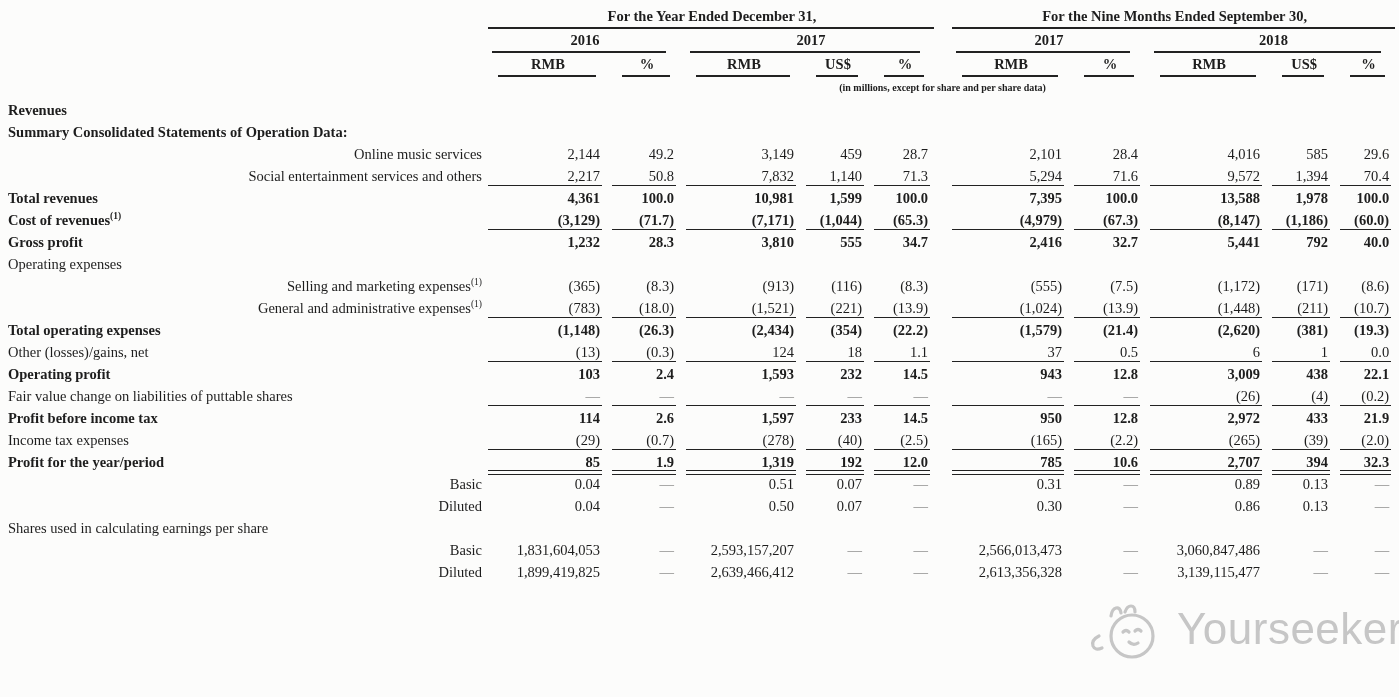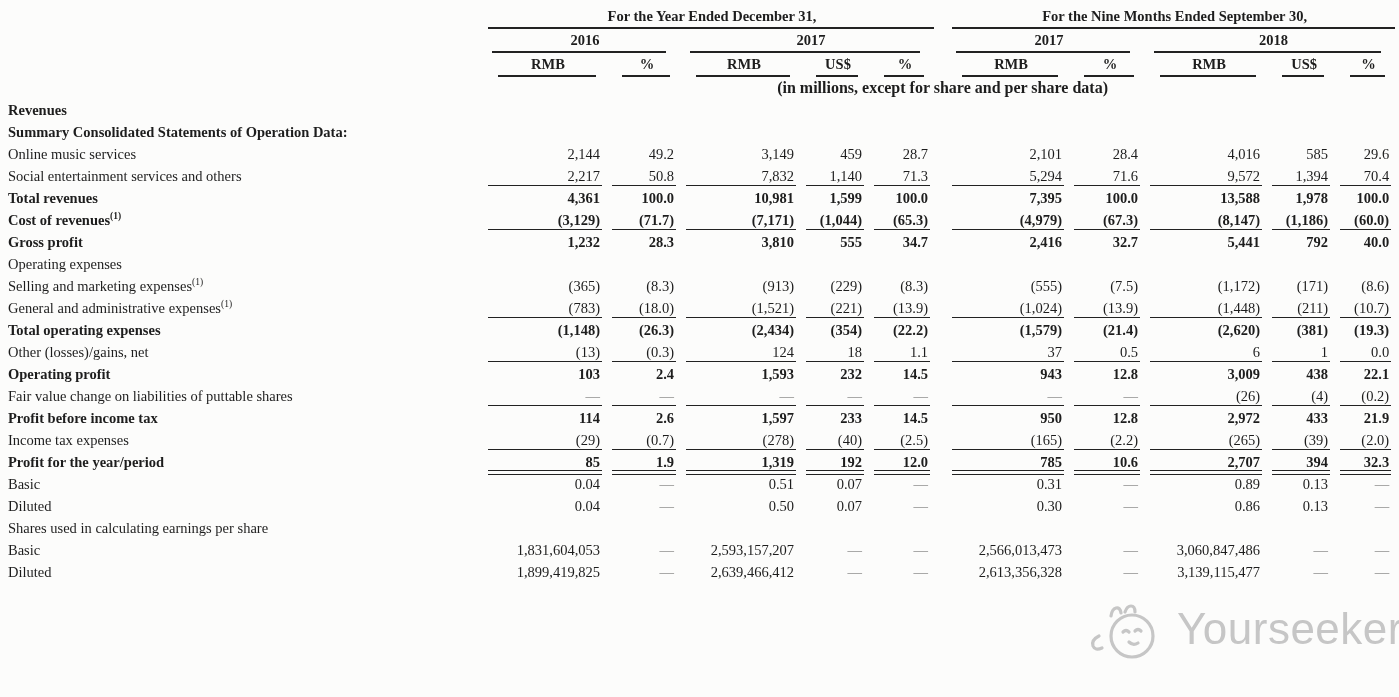--- a/index.html
+++ b/index.html
@@ -38,35 +38,35 @@
   }
   th.yr-line::after {
     content: ""; position: absolute; left: 6px; right: 18px; bottom: 0;
     border-bottom: 2px solid #222;
   }
   th.unit-line::after {
     content: ""; position: absolute; left: 12px; right: 14px; bottom: 0;
     border-bottom: 2px solid #222;
   }
   th.note-cell {
-    font-size: 16px;
+    font-size: 10px;
     line-height: 17px;
     padding: 2px 0 3px 0;
   }
 
   
   tbody td { line-height: 22px; }
   td.lbl {
     text-align: left;
     padding-left: 30px;
     text-indent: -22px;
     padding-right: 4px;
     white-space: normal;
   }
-  td.ind1 { padding-left: 30px; }
+  td.ind1 { padding-left: 30px; text-align: right; }
   td.num {
     text-align: right;
     padding-right: 10px;
     white-space: nowrap;
   }
   .b { font-weight: bold; }
   td.u::after {
     content: ""; position: absolute; left: 2px; right: 8px; bottom: 1px;
     border-bottom: 1.8px solid #222;
   }
@@ -263,21 +263,21 @@
           <td class="num"></td>
           <td class="num"></td>
           <td class="num"></td>
           <td class="num"></td>
         </tr>
         <tr>
           <td class="lbl ind1">Selling and marketing expenses<sup>(1)</sup></td>
           <td class="num">(365)</td>
           <td class="num">(8.3)</td>
           <td class="num">(913)</td>
-          <td class="num">(229)</td>
+          <td class="num">(116)</td>
           <td class="num">(8.3)</td>
           <td class="gap"></td>
           <td class="num">(555)</td>
           <td class="num">(7.5)</td>
           <td class="num">(1,172)</td>
           <td class="num">(171)</td>
           <td class="num">(8.6)</td>
         </tr>
         <tr>
           <td class="lbl ind1">General and administrative expenses<sup>(1)</sup></td>

